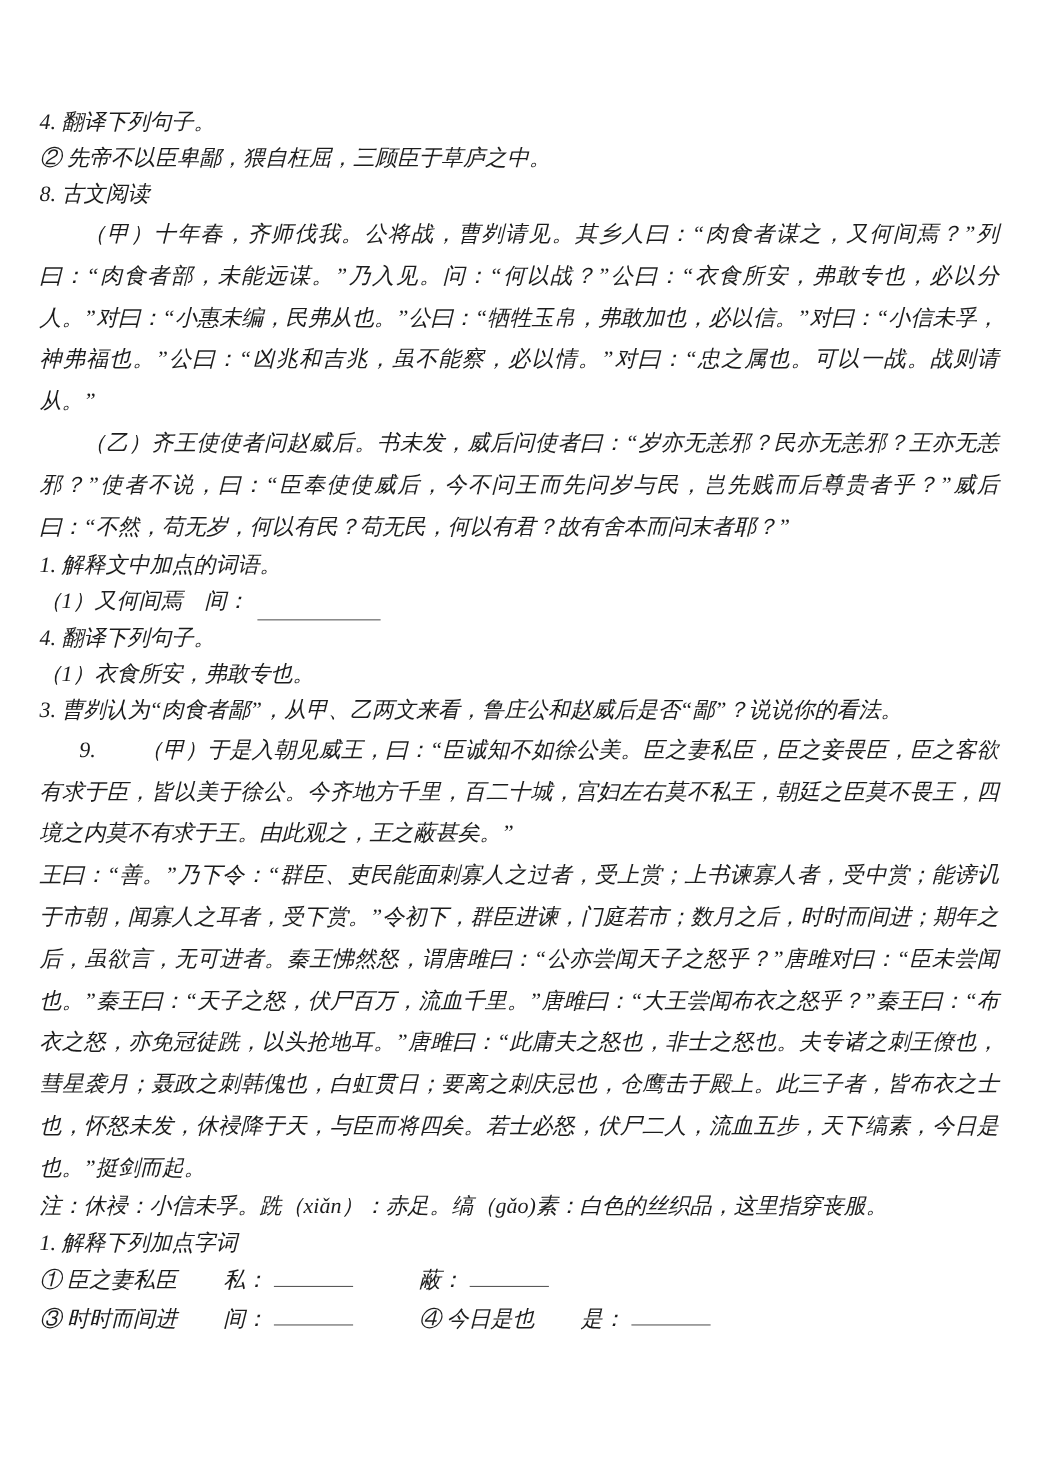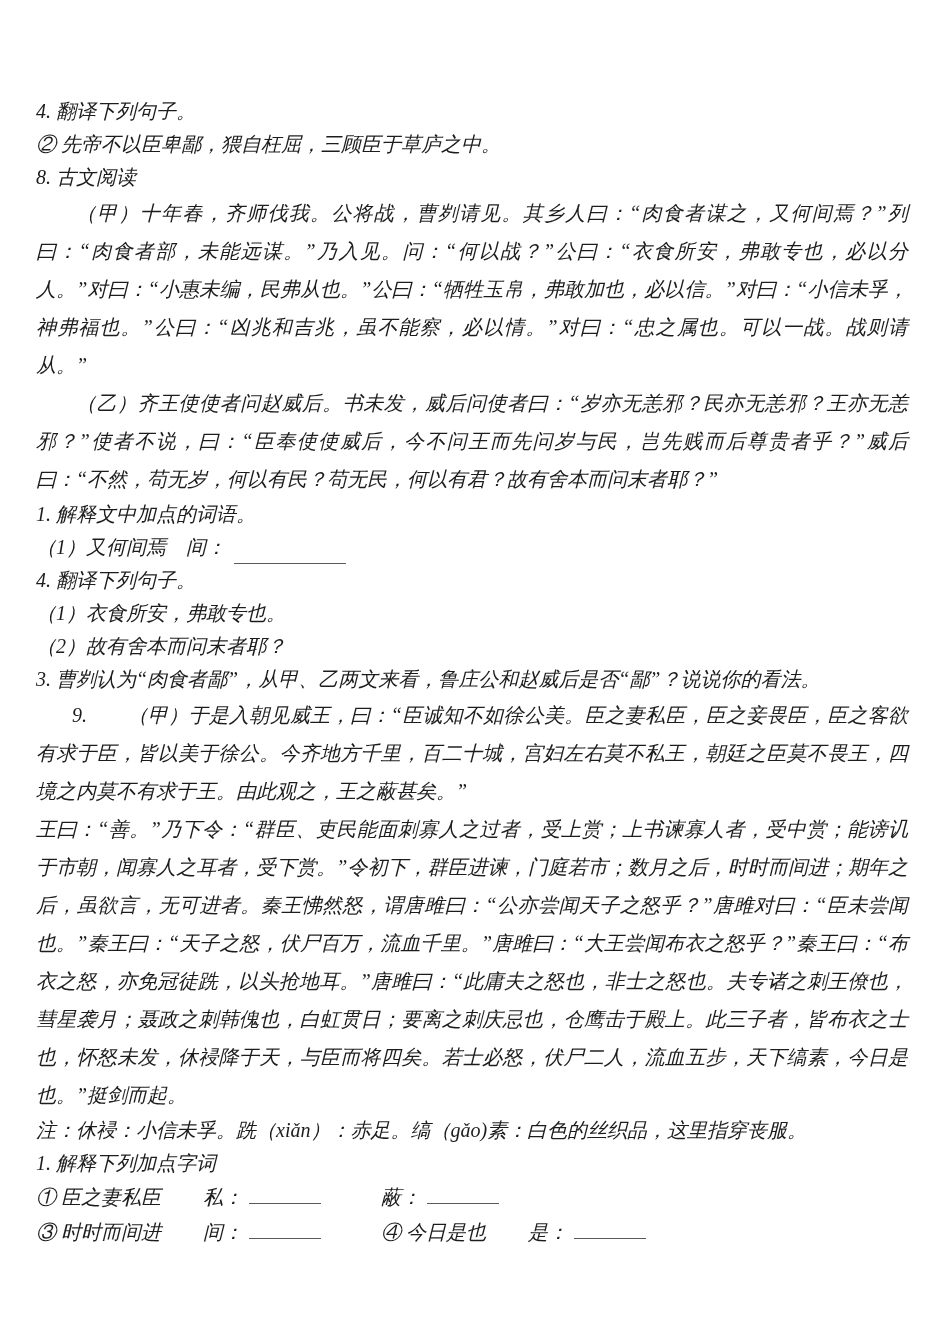--- a/index.html
+++ b/index.html
@@ -74,21 +74,20 @@
   <div class="line">1. 解释文中加点的词语。</div>
 
   <div class="blank-row">
     <span class="phrase">（1）又何间焉</span>
     <span>间：</span>
     <span class="uline u112"></span>
   </div>
 
   <div class="line">4. 翻译下列句子。</div>
   <div class="line">（1）衣食所安，弗敢专也。</div>
-  <div class="line">（2）故有舍本而问末者耶？</div>
 
   <div class="line">3. 曹刿认为“肉食者鄙”，从甲、乙两文来看，鲁庄公和赵威后是否“鄙”？说说你的看法。</div>
 
   <p class="passage p9">9.　　（甲）于是入朝见威王，曰：“臣诚知不如徐公美。臣之妻私臣，臣之妾畏臣，臣之客欲有求于臣，皆以美于徐公。今齐地方千里，百二十城，宫妇左右莫不私王，朝廷之臣莫不畏王，四境之内莫不有求于王。由此观之，王之蔽甚矣。”</p>
   <p class="passage noindent">王曰：“善。”乃下令：“群臣、吏民能面刺寡人之过者，受上赏；上书谏寡人者，受中赏；能谤讥于市朝，闻寡人之耳者，受下赏。”令初下，群臣进谏，门庭若市；数月之后，时时而间进；期年之后，虽欲言，无可进者。秦王怫然怒，谓唐雎曰：“公亦尝闻天子之怒乎？”唐雎对曰：“臣未尝闻也。”秦王曰：“天子之怒，伏尸百万，流血千里。”唐雎曰：“大王尝闻布衣之怒乎？”秦王曰：“布衣之怒，亦免冠徒跣，以头抢地耳。”唐雎曰：“此庸夫之怒也，非士之怒也。夫专诸之刺王僚也，彗星袭月；聂政之刺韩傀也，白虹贯日；要离之刺庆忌也，仓鹰击于殿上。此三子者，皆布衣之士也，怀怒未发，休祲降于天，与臣而将四矣。若士必怒，伏尸二人，流血五步，天下缟素，今日是也。”挺剑而起。</p>
 
   <div class="line">注：休祲：小信未孚。跣（xiǎn）：赤足。缟（gǎo)素：白色的丝织品，这里指穿丧服。</div>
 
   <div class="line">1. 解释下列加点字词</div>
 

